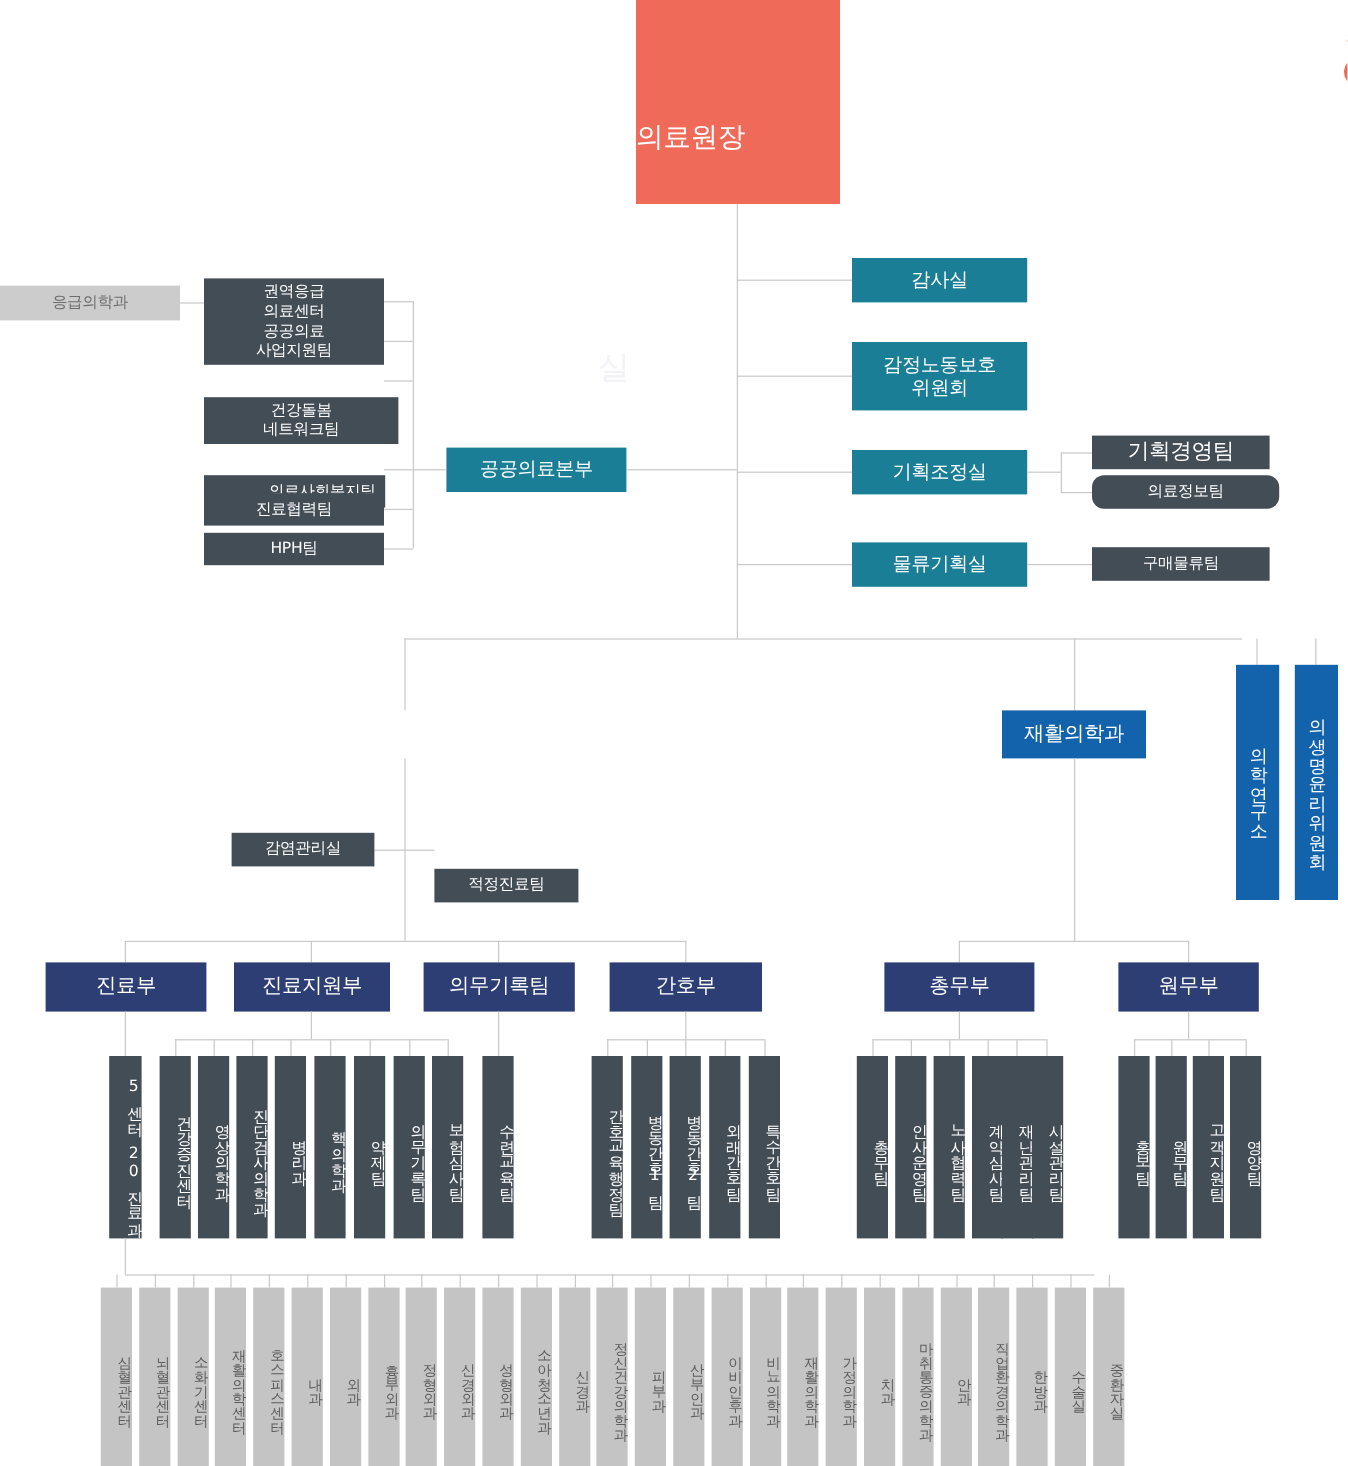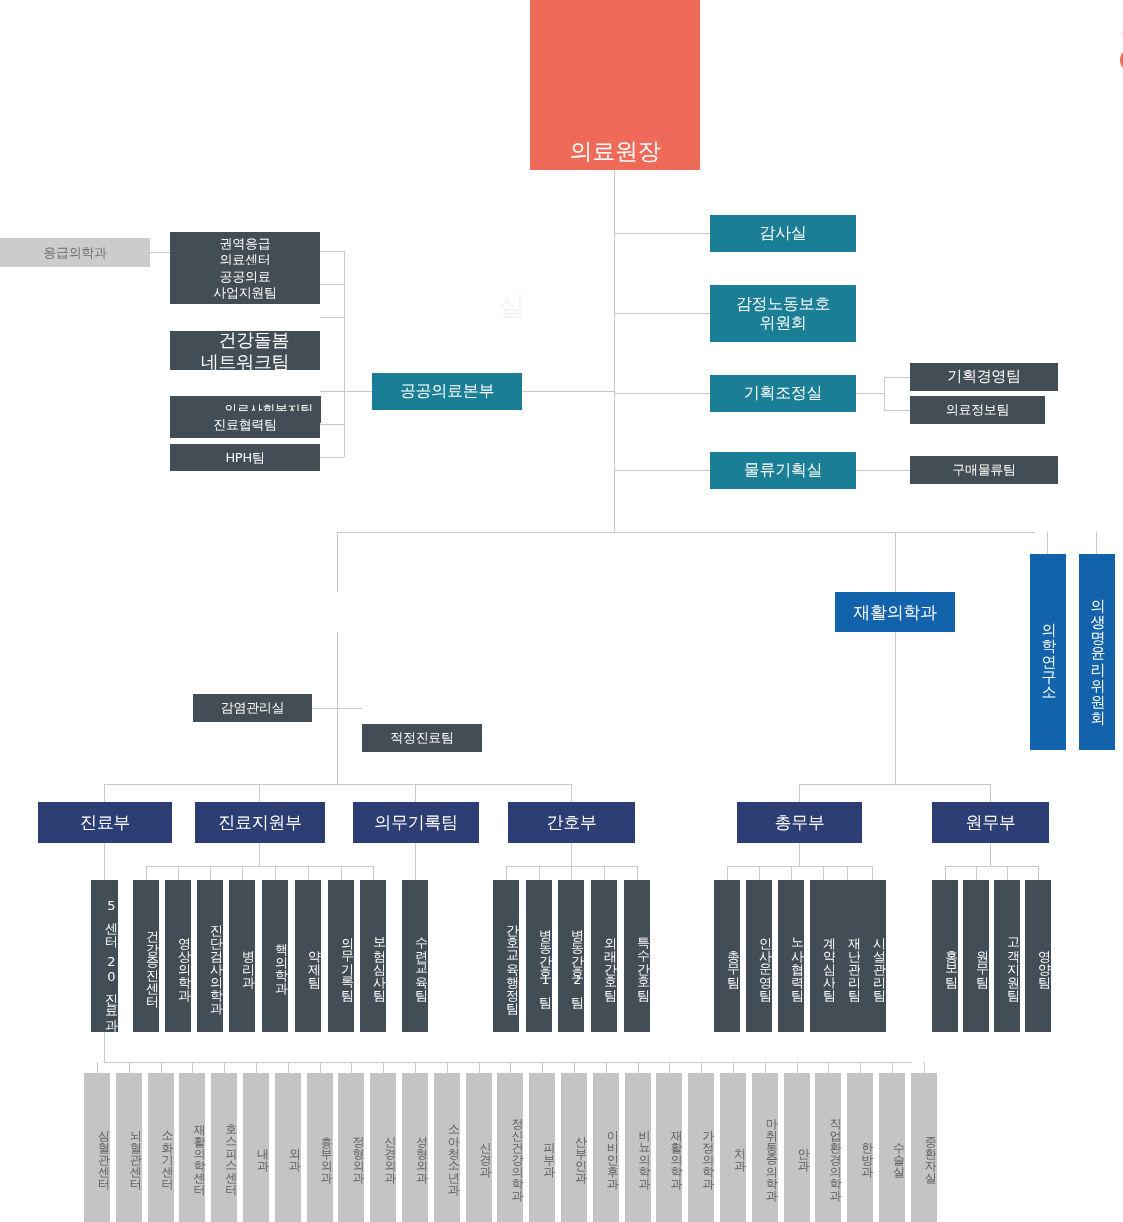--- a/index.html
+++ b/index.html
@@ -90,21 +90,21 @@
   <div class="watermark">실</div>
 
   <div class="box coral" style="left:530px;top:0px;width:170px;height:170px;flex-direction:column;font-size:23px;">
     <div class="logo">
       <div class="plate"></div>
       <div class="lt">서울케어</div>
       <div class="hl"></div>
       
       
     </div>
-    <span style="position:absolute;left:0;top:102px;width:170px;text-align:center;margin-top:36px;">의료원장</span>
+    <span style="position:absolute;left:0;top:102px;width:170px;text-align:left;">의료원장</span>
   </div>
 
   <div class="ln lnv" style="left:614px;top:170px;height:362px;"></div>
 
   <div class="ln lnh" style="left:614px;top:233px;width:96px;"></div>
   <div class="ln lnh" style="left:614px;top:313px;width:96px;"></div>
   <div class="ln lnh" style="left:614px;top:393px;width:96px;"></div>
   <div class="ln lnh" style="left:614px;top:470px;width:96px;"></div>
 
   <div class="box teal" style="left:710px;top:215px;width:146px;height:37px;font-size:16px;">
@@ -117,24 +117,24 @@
   </div>
 
   <div class="box teal" style="left:710px;top:375px;width:146px;height:37px;font-size:16px;">
     <span>기획조정실</span>
   </div>
 
   <div class="ln lnh" style="left:856px;top:393px;width:28px;"></div>
   <div class="ln lnv" style="left:884px;top:377px;height:34px;"></div>
   <div class="ln lnh" style="left:884px;top:377px;width:26px;"></div>
   <div class="ln lnh" style="left:884px;top:410px;width:26px;"></div>
-  <div class="box slate" style="left:910px;top:363px;width:148px;height:28px;font-size:15px;">
+  <div class="box slate" style="left:910px;top:363px;width:148px;height:28px;font-size:18px;">
     <span>기획경영팀</span>
   </div>
-  <div class="box slate" style="left:910px;top:396px;width:135px;height:28px;font-size:13px;">
+  <div class="box slate" style="left:910px;top:396px;width:156px;height:28px;font-size:13px;border-radius:10px;">
     <span>의료정보팀</span>
   </div>
 
   <div class="box teal" style="left:710px;top:452px;width:146px;height:37px;font-size:16px;">
     <span>물류기획실</span>
   </div>
   <div class="ln lnh" style="left:856px;top:470px;width:54px;"></div>
   <div class="box slate" style="left:910px;top:456px;width:148px;height:28px;font-size:13px;">
     <span>구매물류팀</span>
   </div>
@@ -154,21 +154,21 @@
   <div class="ln lnh" style="left:320px;top:457px;width:24px;"></div>
 
   <div class="box slate" style="left:170px;top:232px;width:150px;height:39px;font-size:13px;">
     <span>권역응급
 의료센터</span>
   </div>
   <div class="box slate" style="left:170px;top:265px;width:150px;height:39px;font-size:13px;">
     <span>공공의료
 사업지원팀</span>
   </div>
-  <div class="box slate" style="left:170px;top:331px;width:150px;height:39px;font-size:18px;text-align:right;">
+  <div class="box slate" style="left:170px;top:331px;width:162px;height:39px;font-size:13px;">
     <span>건강돌봄
 네트워크팀</span>
   </div>
   <div class="box slate" style="left:170px;top:396px;width:151px;height:27px;font-size:13px;padding-left:46px;">
     <span>의료사회복지팀</span>
   </div>
   <div class="box slate" style="left:170px;top:411px;width:150px;height:27px;font-size:13px;">
     <span>진료협력팀</span>
   </div>
   <div class="box slate" style="left:170px;top:444px;width:150px;height:27px;font-size:13px;">

